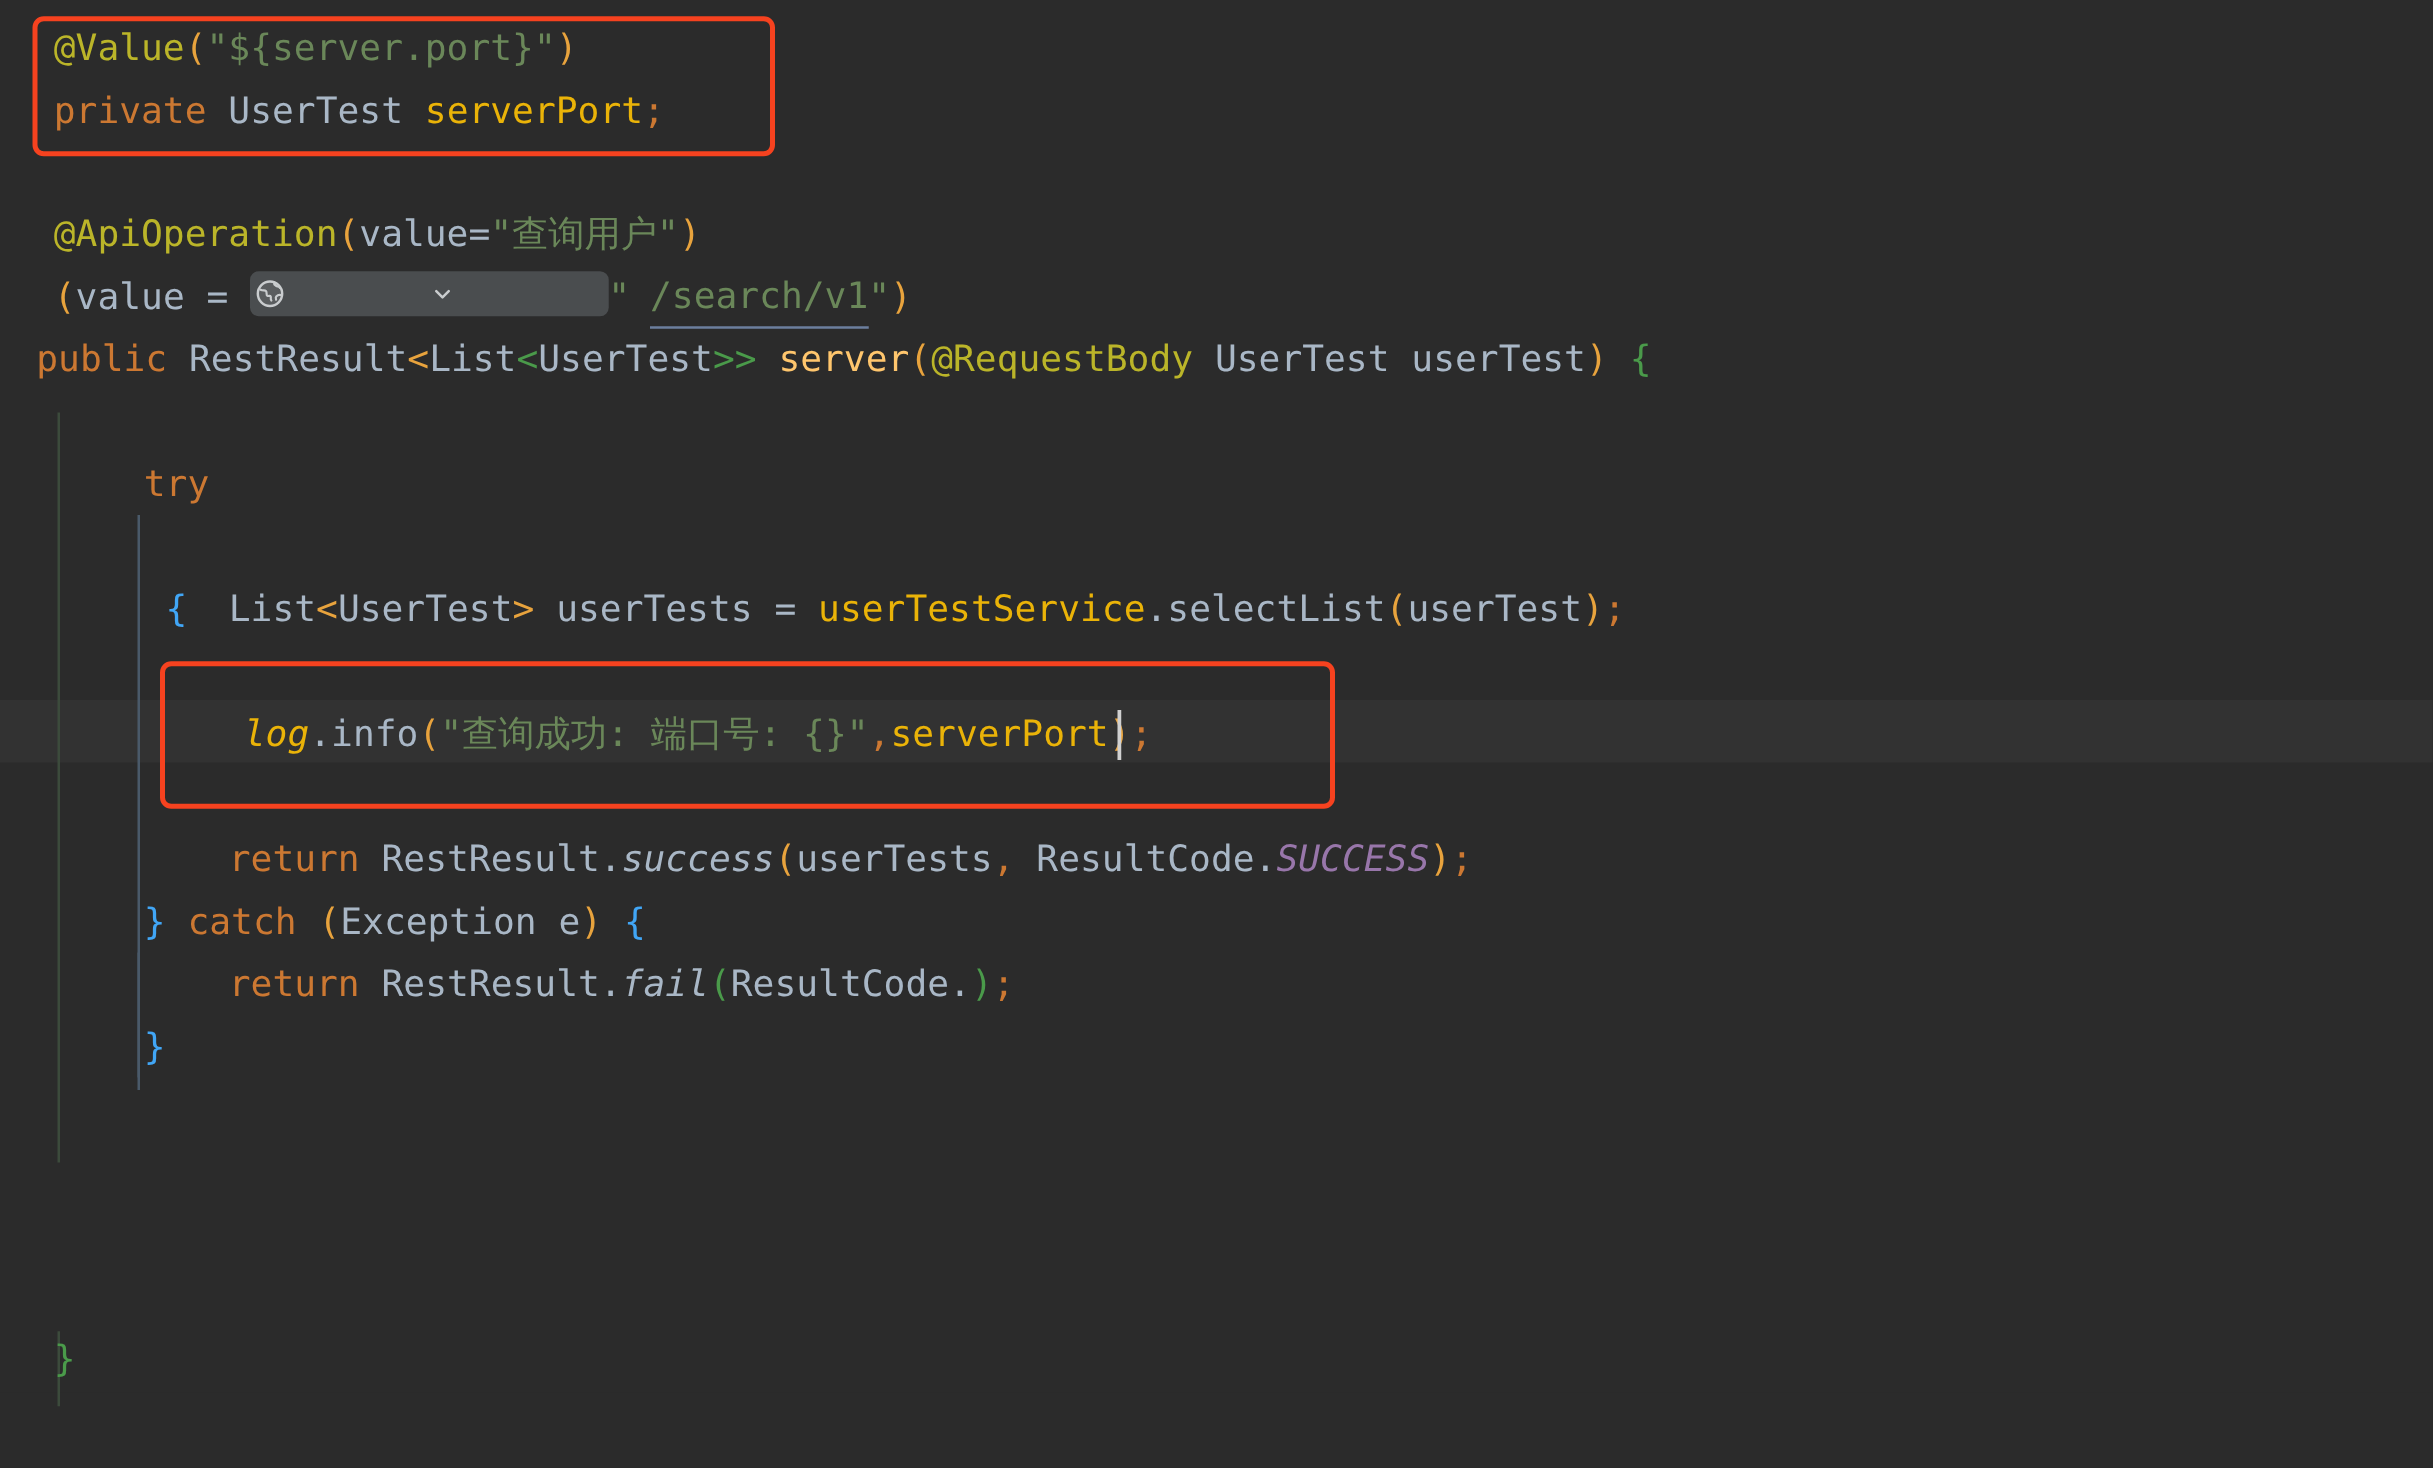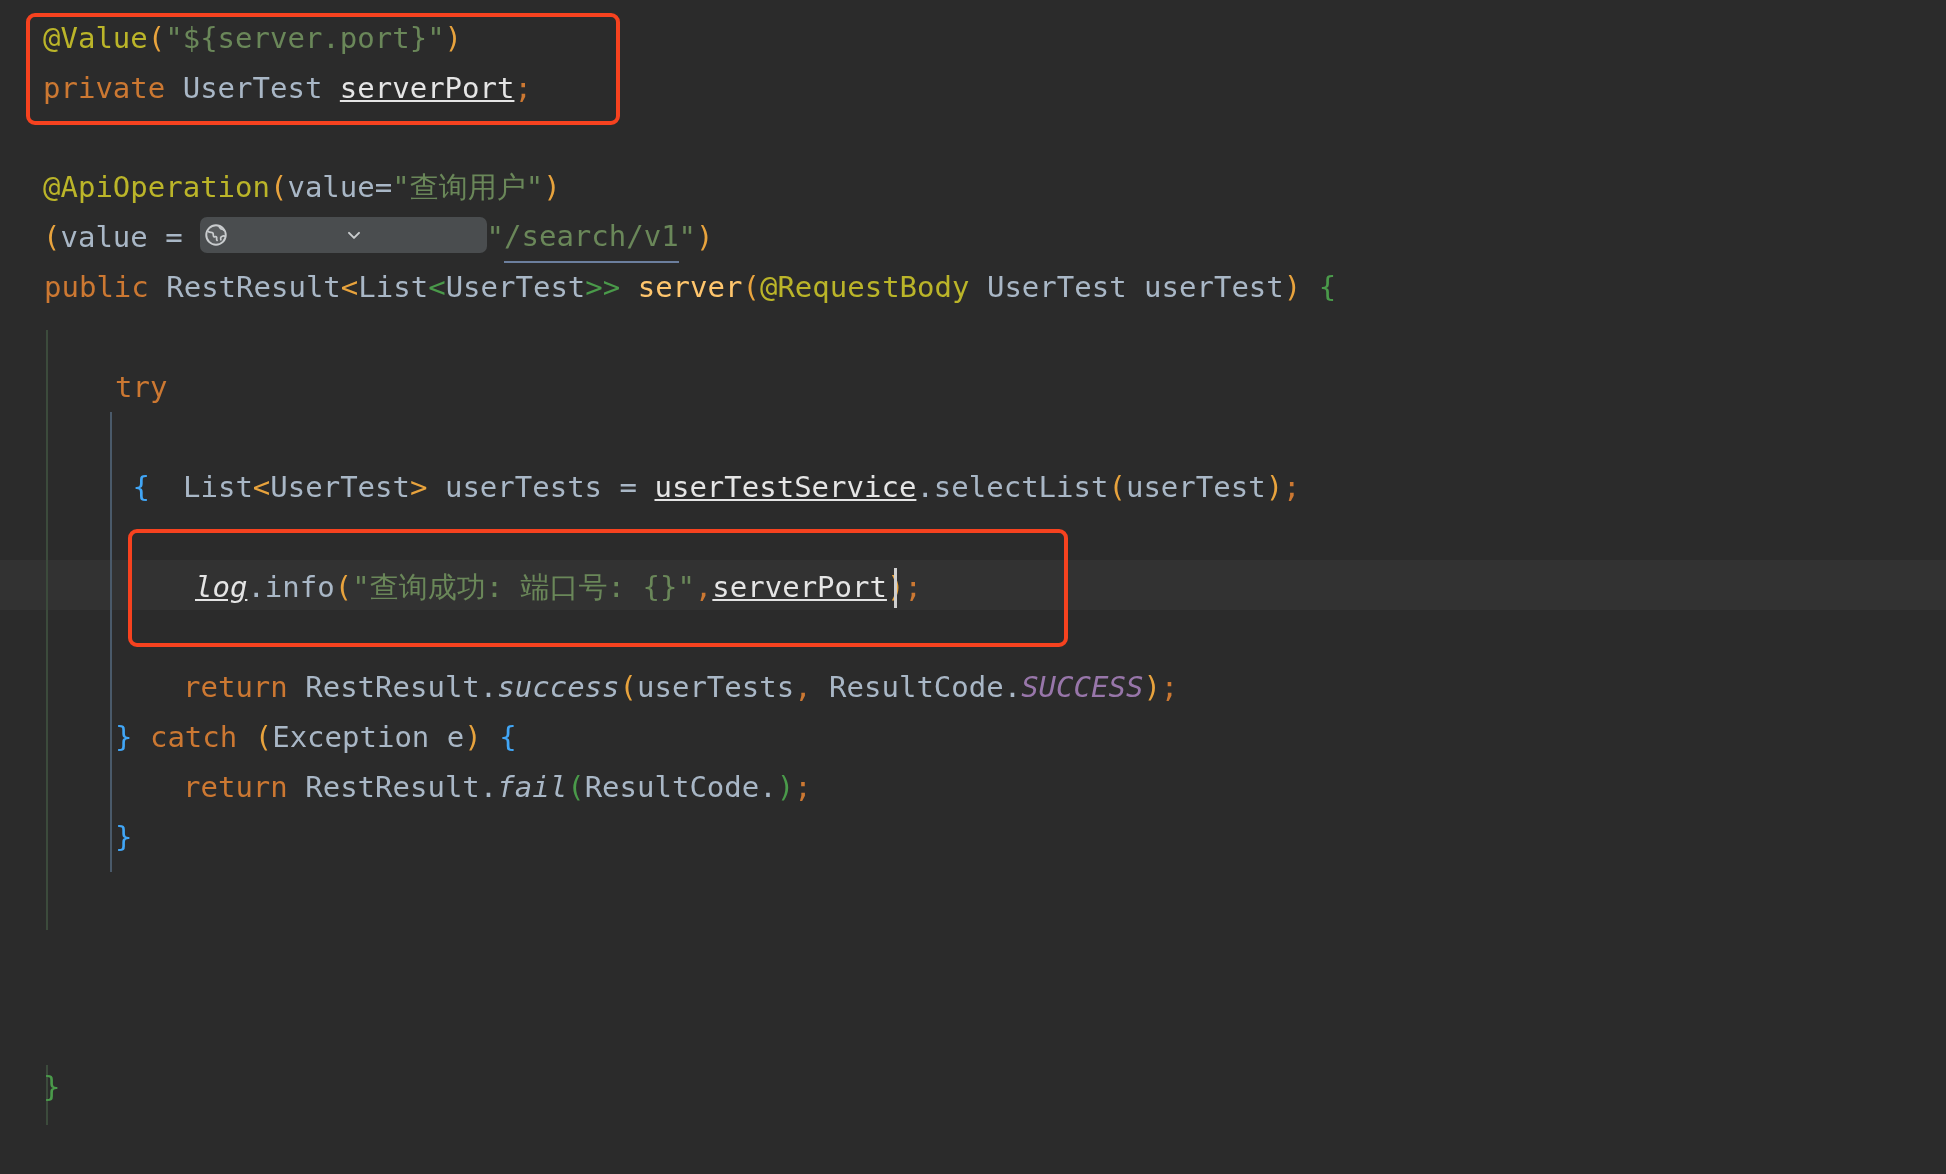--- a/index.html
+++ b/index.html
@@ -21,34 +21,34 @@
   .code-line{
     position:absolute;left:0;white-space:pre;height:50px;
     display:flex;align-items:center;
     color:#a9b7c6;
   }
   .code-line span{white-space:pre;}
   
   .kw      {color:#cc7832;}            
   .anno    {color:#bbb529;}            
   .str     {color:#6a8759;}            
-  .field   {color:#e5e5e5;text-decoration:underline;}            
+  .field   {color:#eab308;}            
   .const   {color:#9876aa;font-style:italic;} 
   .mtd     {color:#a9b7c6;font-style:italic;} 
   .plain   {color:#a9b7c6;}
   .type    {color:#a9b7c6;}
   .fn      {color:#ffc66d;}            
   .paren-y {color:#e8a33d;}            
   .paren-g {color:#4a9a4a;}            
   .brace-b {color:#41a6f6;}            
   .brace-g {color:#4a9a4a;}            
   .angle-y {color:#e8a33d;}
   .angle-g {color:#4a9a4a;}
   .punc-o  {color:#cc7832;}            
-  .link    {color:#6a8759;border-bottom:2px solid #6c7f9e;}
+  .link    {color:#6a8759;border-bottom:2px solid #6c7f9e;margin-left:16px;}
   
   .globe-chip{
     display:inline-flex;align-items:center;justify-content:center;
     gap:1px;background:#4a4d4f;border-radius:7px;
     padding:1px 3px 1px 3px;height:34px;vertical-align:middle;
     position:relative;top:-2px;
   }
   .globe-chip svg{display:block;}
   
   .annot-box{
@@ -113,21 +113,21 @@
           <path d="M6 9.5 L12 15.5 L18 9.5" stroke="#c9ccce" stroke-width="2.4" stroke-linecap="round" stroke-linejoin="round"></path>
         </svg>
       </span>
     </span>
     <span class="str">"</span>
     <span class="link">/search/v1</span>
     <span class="str">"</span>
     <span class="paren-y">)</span>
   </div>
 
-  <div class="code-line" style="top:262px;left:44px;">
+  <div class="code-line" style="top:262px;left:29px;">
     <span class="kw">public</span>
     <span class="plain"> </span>
     <span class="type">RestResult</span>
     <span class="angle-y">&lt;</span>
     <span class="type">List</span>
     <span class="angle-g">&lt;</span>
     <span class="type">UserTest</span>
     <span class="angle-g">&gt;&gt;</span>
     <span class="plain"> </span>
     <span class="fn">server</span>

